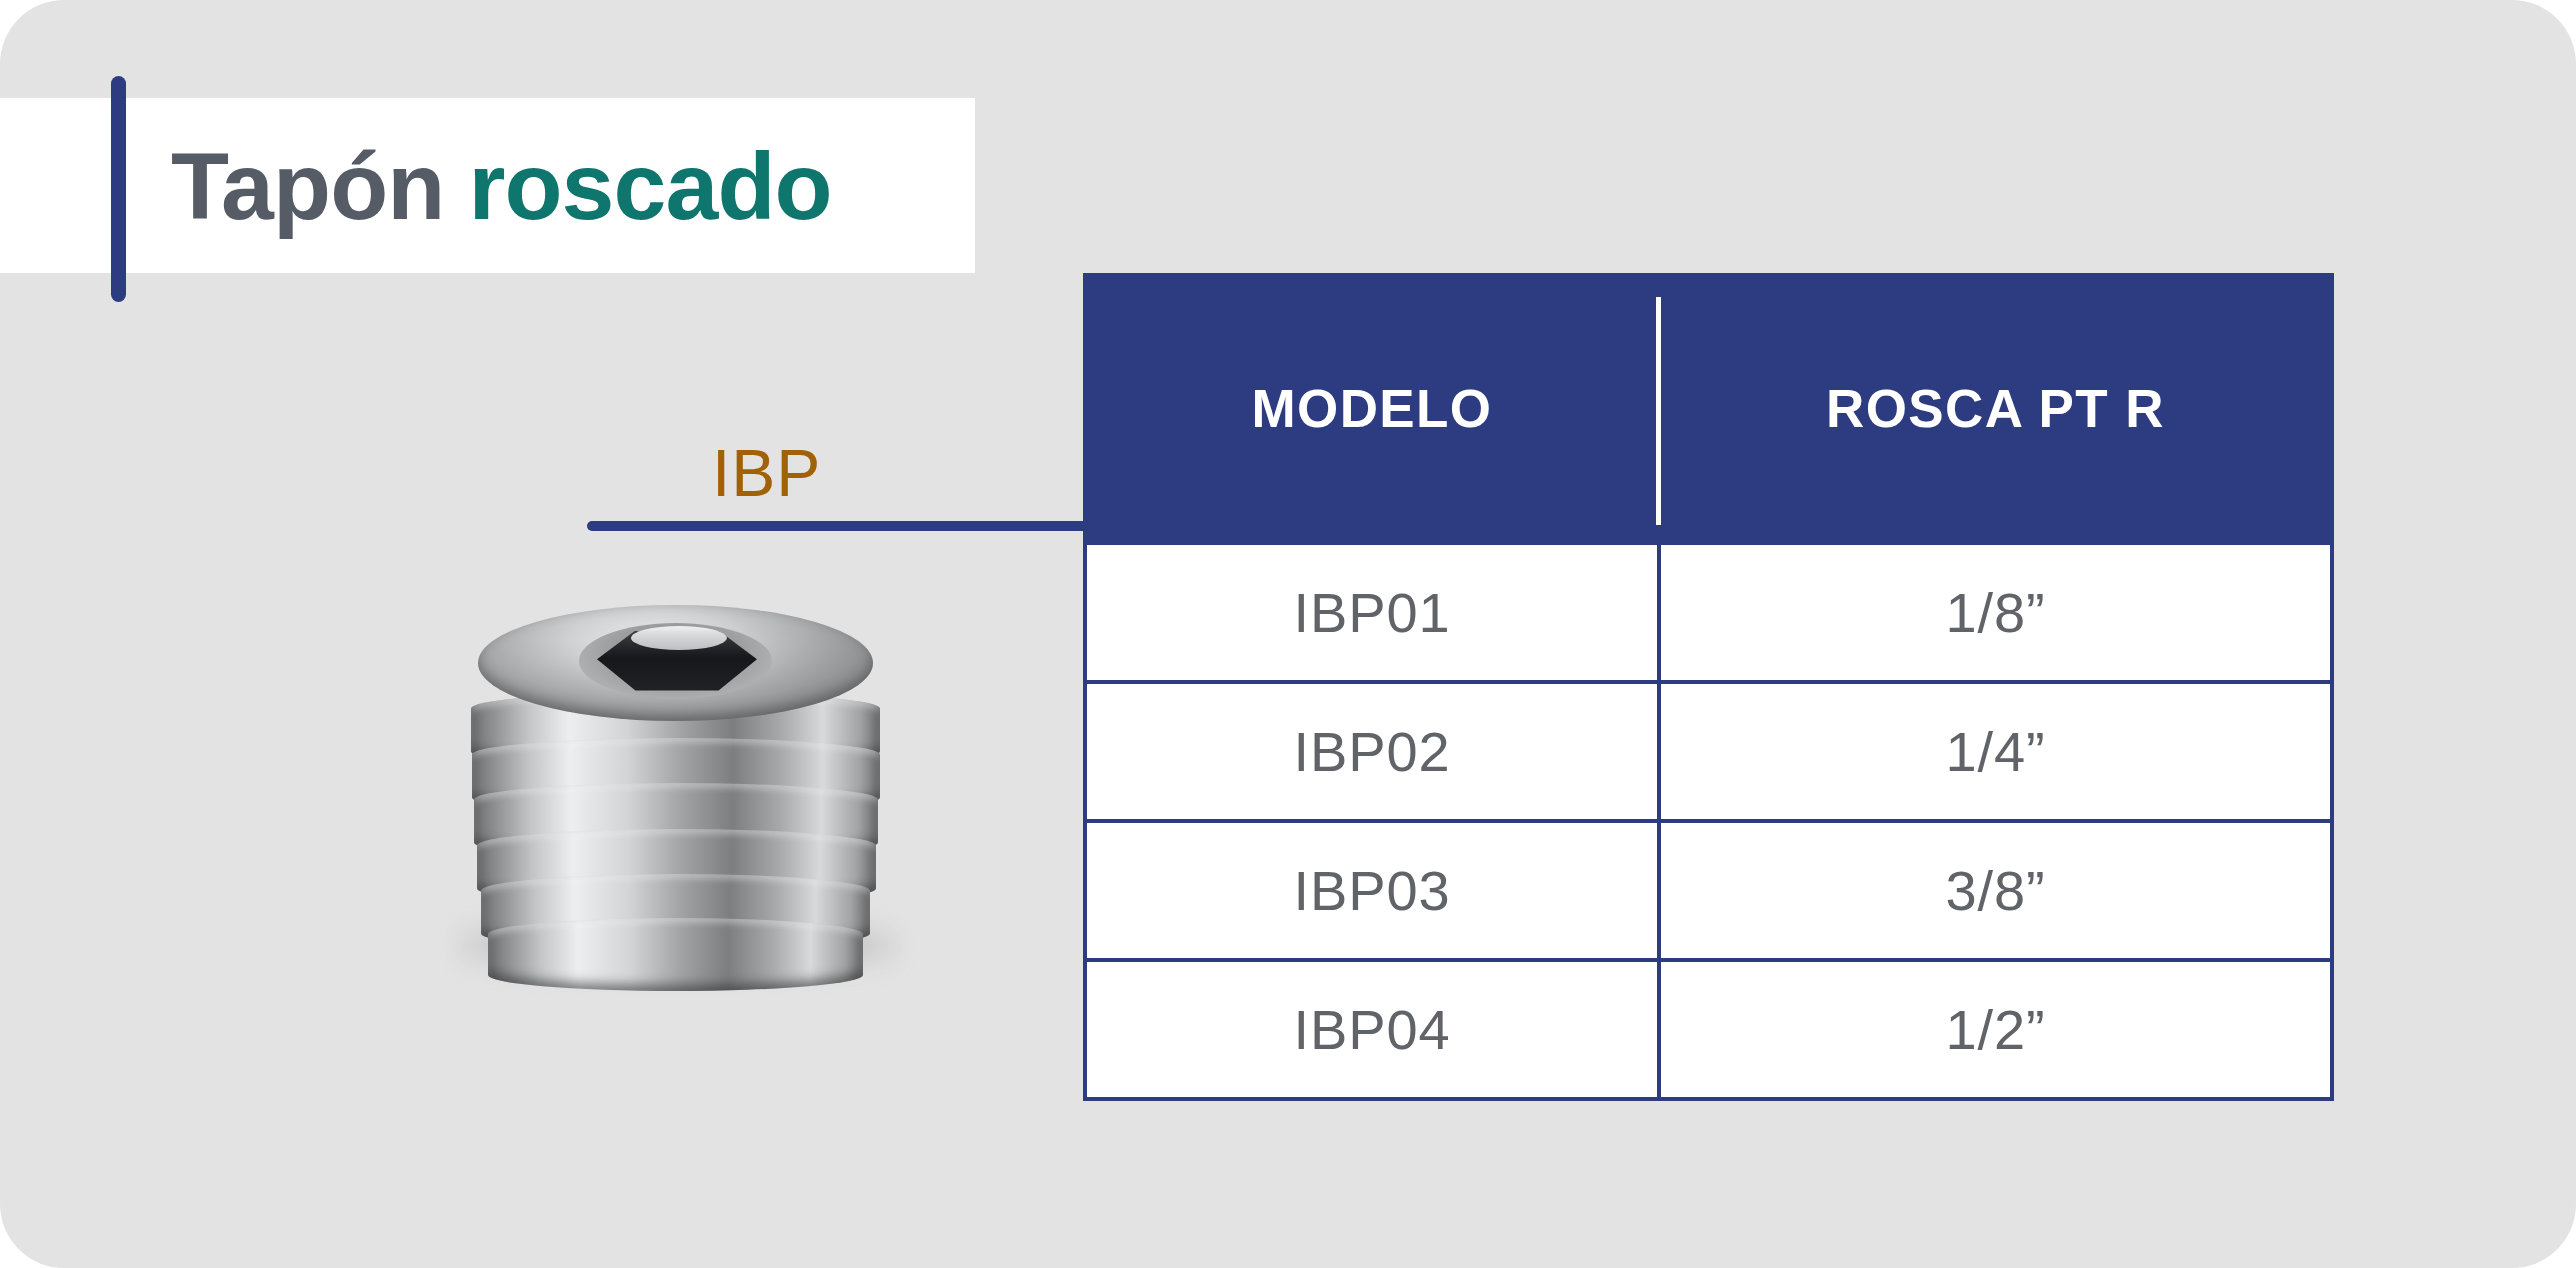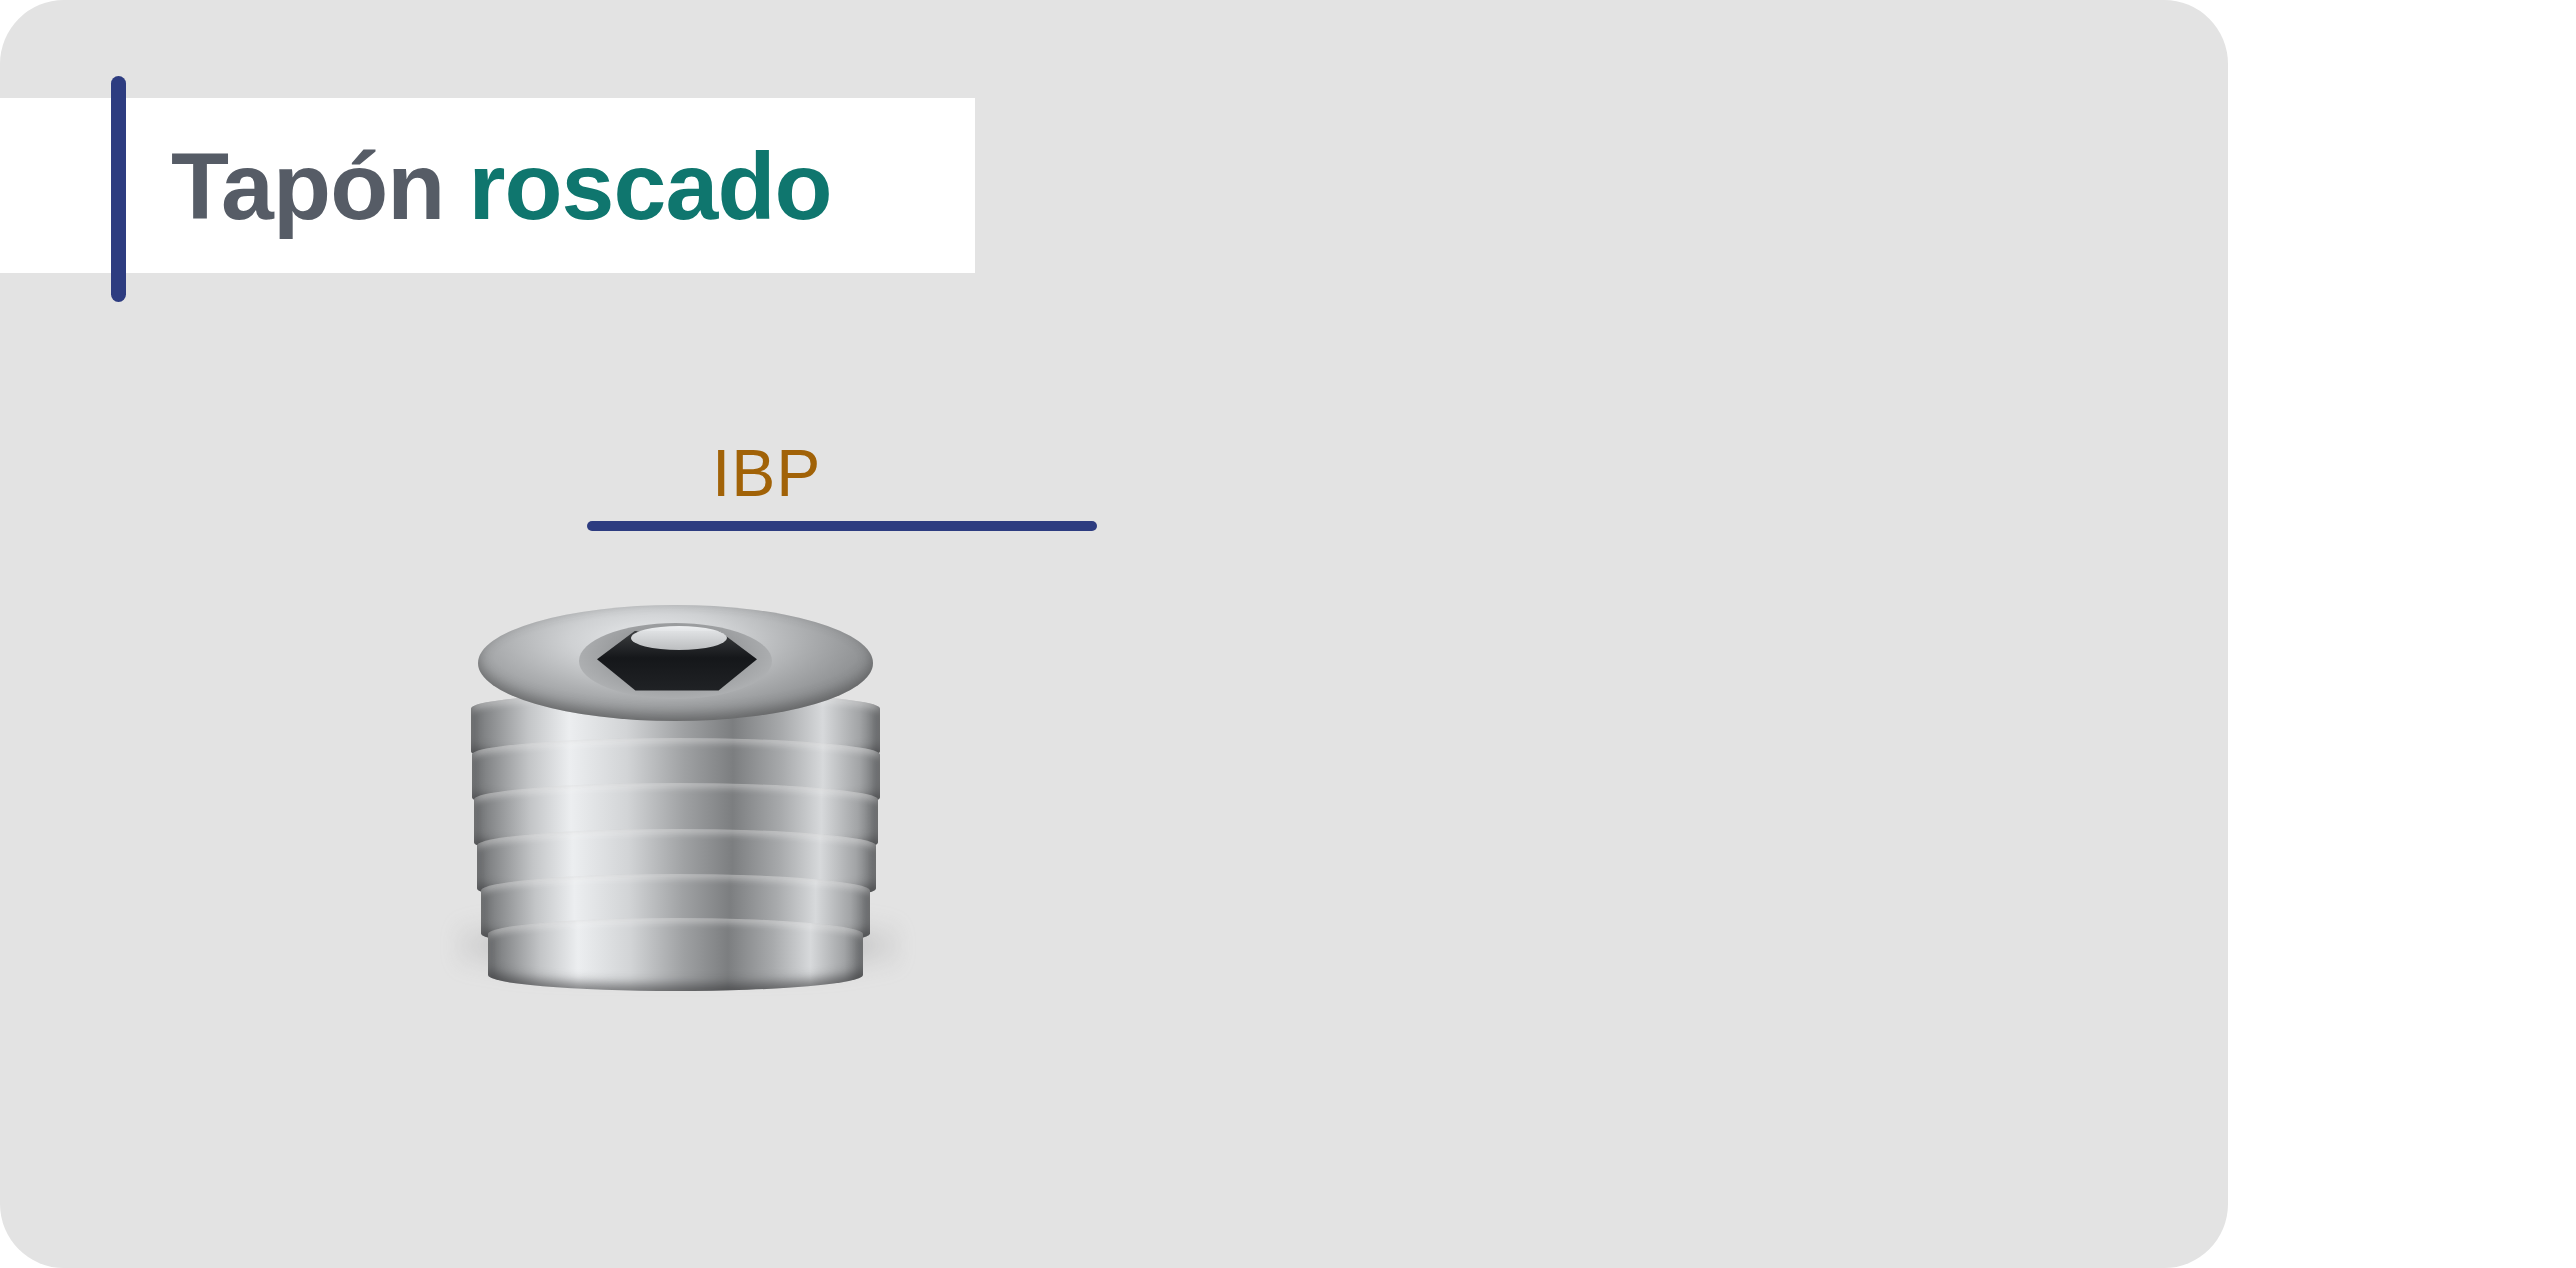--- a/index.html
+++ b/index.html
@@ -10,21 +10,21 @@
   body {
     width: 2576px;
     height: 1268px;
     font-family: "Liberation Sans", sans-serif;
     overflow: hidden;
   }
 
   
   #page {
     position: relative;
-    width: 2228px;
+    width: 2576px;
     height: 1268px;
     background: #e3e3e3;
     border-radius: 64px;
     overflow: hidden;
   }
 
   
   #title-band {
     position: absolute;
     left: 0;
@@ -233,15 +233,41 @@
       <div class="thread-ring" style="top:224px; width:399px; height:76px; left:5.5px;"></div>
       <div class="thread-ring" style="top:269px; width:389px; height:76px; left:10px;"></div>
       <div class="thread-ring" style="top:313px; width:375px; height:73px; left:17.3px;"></div>
       <div id="plug-top-face"></div>
       <div id="plug-socket-outer"></div>
       <div id="plug-socket-hex"></div>
       <div id="plug-socket-gloss"></div>
     </div>
   </div>
 
+  <table id="spec-table">
+    <thead>
+      <tr>
+        <th class="col-modelo">MODELO</th>
+        <th class="col-rosca">ROSCA PT R</th>
+      </tr>
+    </thead>
+    <tbody>
+      <tr>
+        <td>IBP01</td>
+        <td>1/8”</td>
+      </tr>
+      <tr>
+        <td>IBP02</td>
+        <td>1/4”</td>
+      </tr>
+      <tr>
+        <td>IBP03</td>
+        <td>3/8”</td>
+      </tr>
+      <tr>
+        <td>IBP04</td>
+        <td>1/2”</td>
+      </tr>
+    </tbody>
+  </table>
 
 </div>
 
 
 </body></html>

